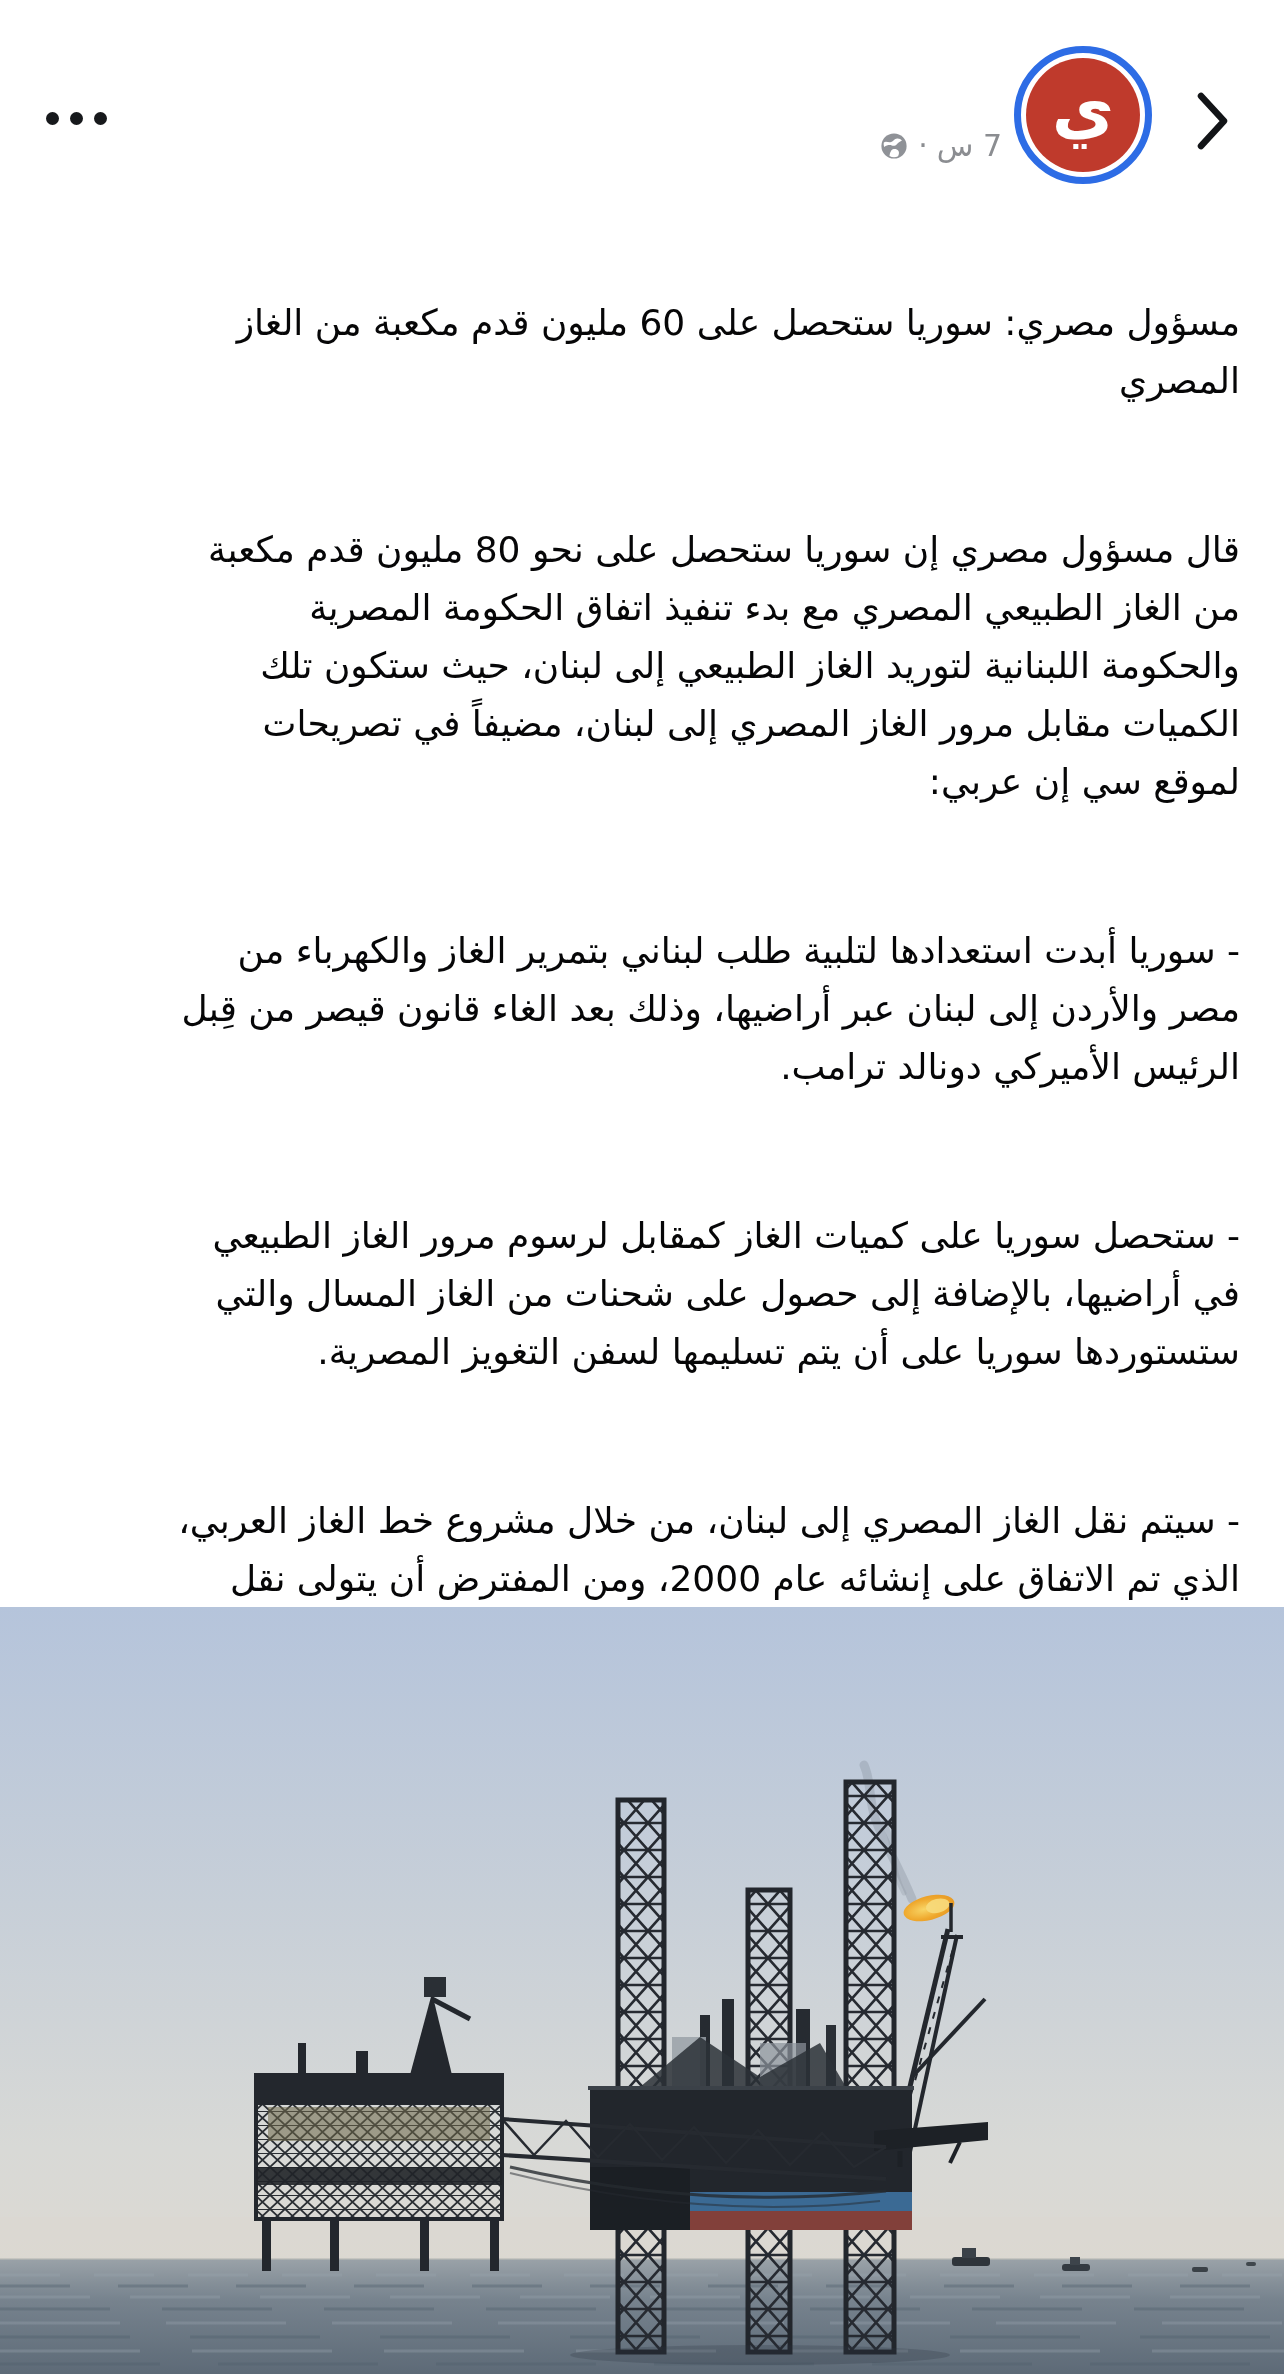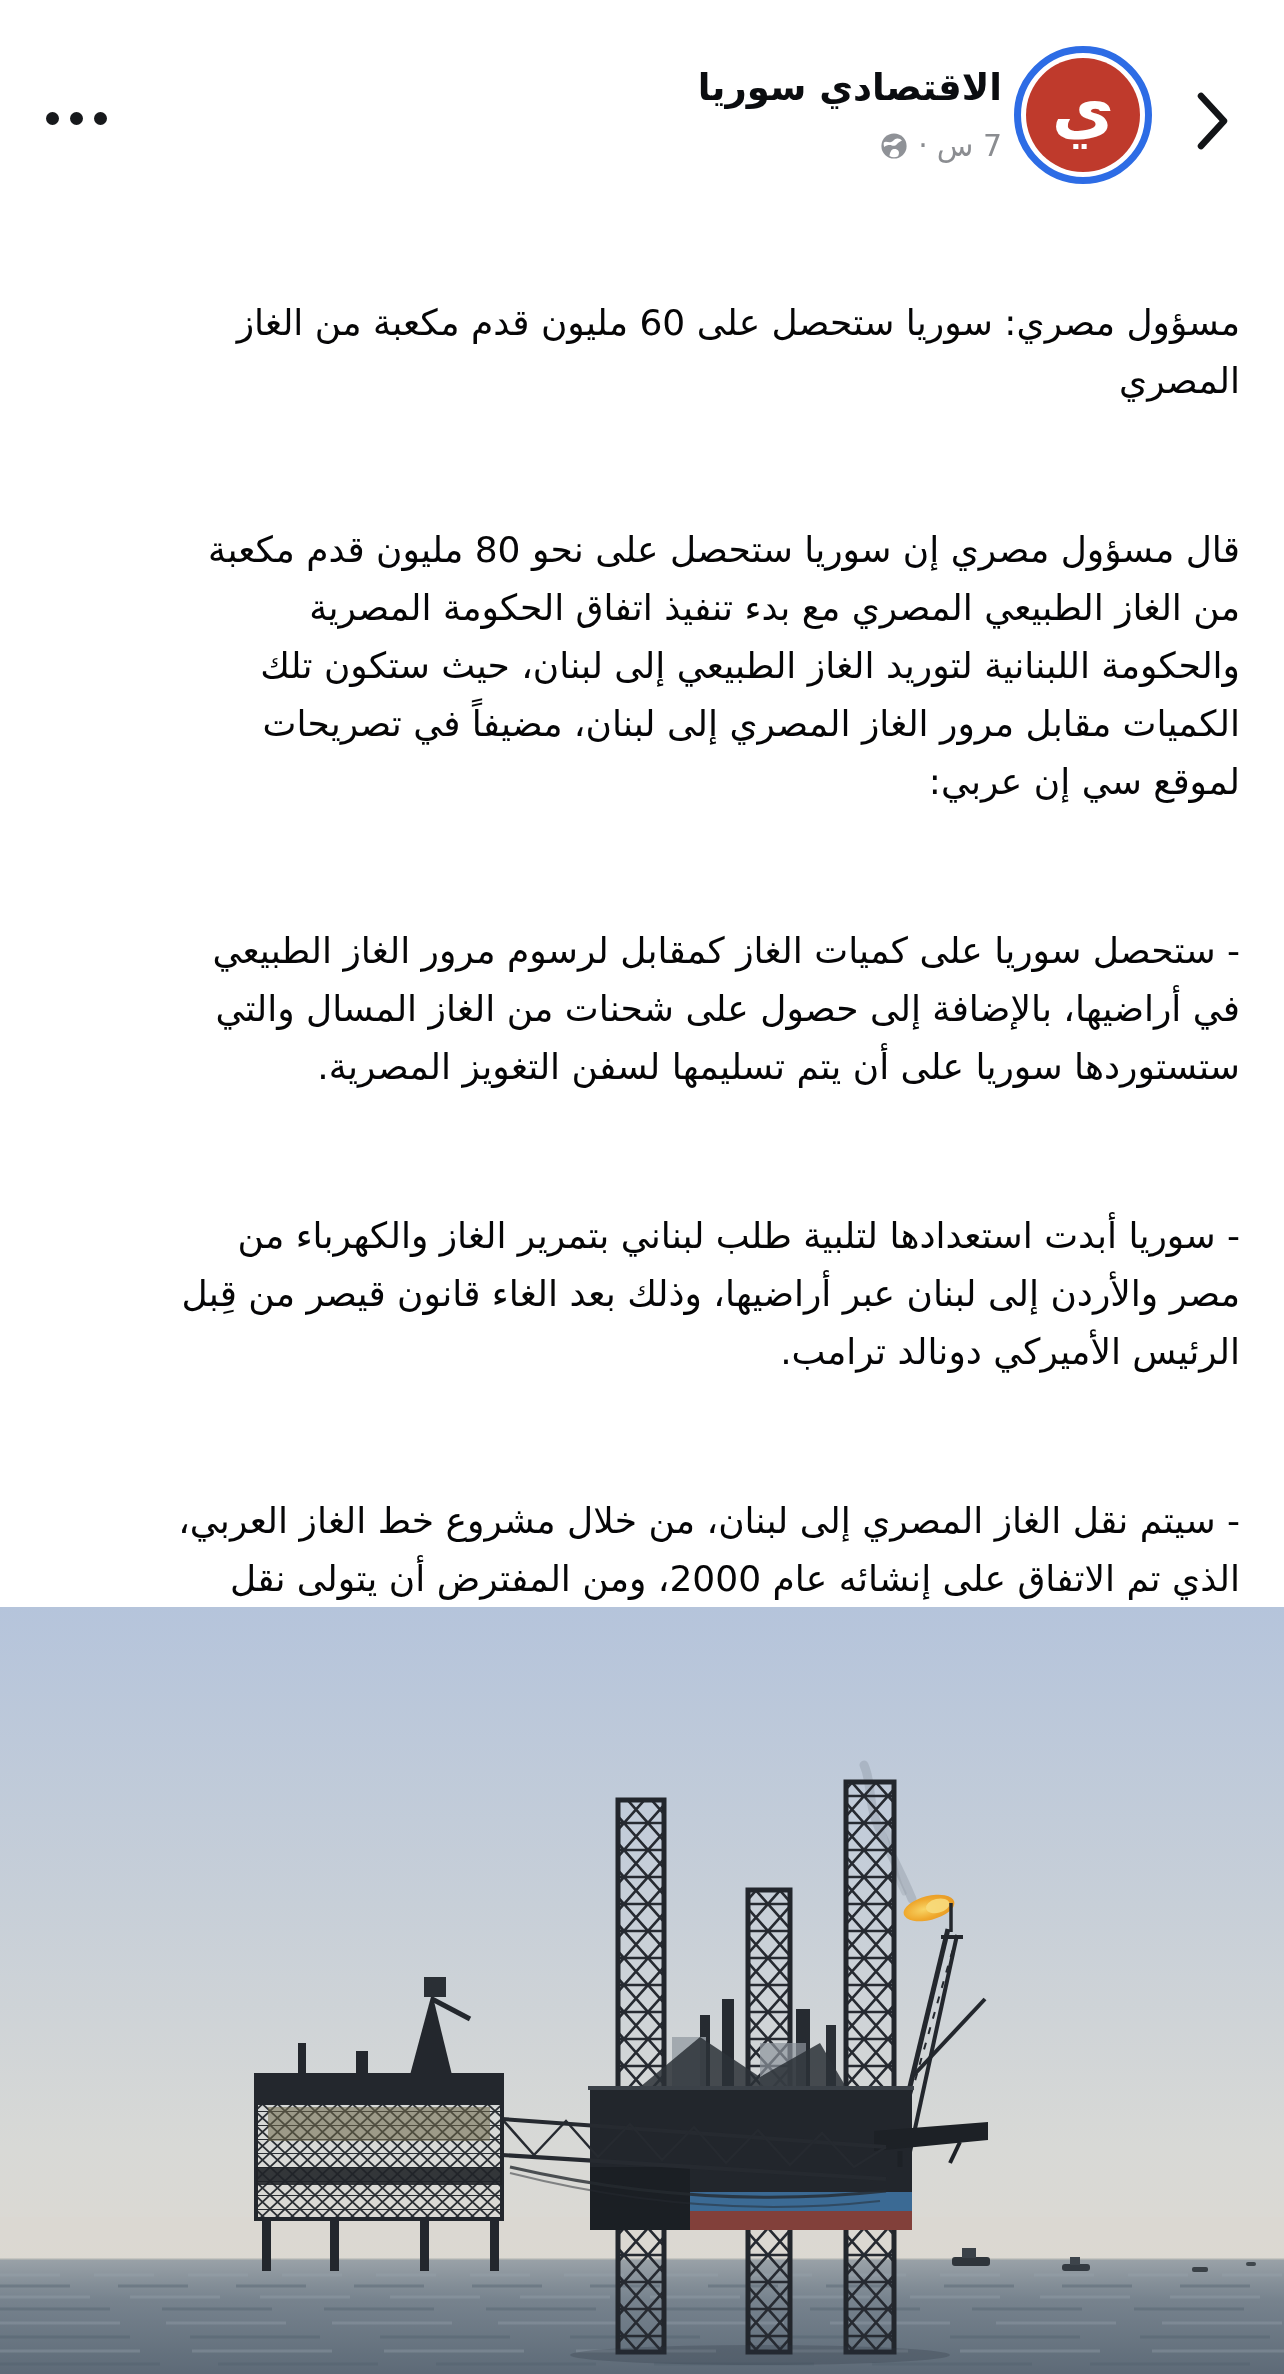--- a/index.html
+++ b/index.html
@@ -52,21 +52,20 @@
       <polyline points="5,4 28,29 5,54" fill="none" stroke="#121417" stroke-width="6.5" stroke-linecap="round" stroke-linejoin="round"></polyline>
     </svg>
   </div>
 
   <div class="avatar">
     <div class="avatar-inner">
       <span class="avatar-letter">ي</span>
     </div>
   </div>
 
-  <div class="page-name">الاقتصادي سوريا</div>
 
   <div class="meta-row">
     <span>7 س</span>
     <span class="meta-dot">·</span>
     <svg width="30" height="30" viewBox="0 0 20 20">
       <circle cx="10" cy="10" r="8.4" fill="#8f9297"></circle>
       <path d="M3.2 7.6c1.6-1 3.1.3 4.8-.2 1.7-.5 2.2-2.3 4.1-2.4 1.4-.1 2.4.5 3.2 1.4-1 .8-2.4 1.2-3.4 2.4-.9 1.1-2.3 1.3-3.4.8C7.3 9 5 9.4 3.6 10.6 3.1 9.7 3 8.6 3.2 7.6Z" fill="#ffffff"></path>
       <path d="M9.2 12.2c1.3-.6 2.9-.2 3.7 1 .7 1 .5 2.4-.2 3.6-1.8 1-4 .9-5.7-.2.2-1.9.8-3.7 2.2-4.4Z" fill="#ffffff"></path>
     </svg>
   </div>
@@ -79,26 +78,26 @@
 </div>
 
 <div class="post-text">
   <p>مسؤول مصري: سوريا ستحصل على 60 مليون قدم مكعبة من الغاز
 المصري</p>
   <p>قال مسؤول مصري إن سوريا ستحصل على نحو 80 مليون قدم مكعبة
 من الغاز الطبيعي المصري مع بدء تنفيذ اتفاق الحكومة المصرية
 والحكومة اللبنانية لتوريد الغاز الطبيعي إلى لبنان، حيث ستكون تلك
 الكميات مقابل مرور الغاز المصري إلى لبنان، مضيفاً في تصريحات
 لموقع سي إن عربي:</p>
+  <p>- سوريا أبدت استعدادها لتلبية طلب لبناني بتمرير الغاز والكهرباء من
+مصر والأردن إلى لبنان عبر أراضيها، وذلك بعد الغاء قانون قيصر من قِبل
+الرئيس الأميركي دونالد ترامب.</p>
   <p>- ستحصل سوريا على كميات الغاز كمقابل لرسوم مرور الغاز الطبيعي
 في أراضيها، بالإضافة إلى حصول على شحنات من الغاز المسال والتي
 ستستوردها سوريا على أن يتم تسليمها لسفن التغويز المصرية.</p>
-  <p>- سوريا أبدت استعدادها لتلبية طلب لبناني بتمرير الغاز والكهرباء من
-مصر والأردن إلى لبنان عبر أراضيها، وذلك بعد الغاء قانون قيصر من قِبل
-الرئيس الأميركي دونالد ترامب.</p>
   <p>- سيتم نقل الغاز المصري إلى لبنان، من خلال مشروع خط الغاز العربي،
 الذي تم الاتفاق على إنشائه عام 2000، ومن المفترض أن يتولى نقل
 الغاز المصري إلى دول المشرق العربي، ومنها إلى أوروبا بطول 1200
 كيلومتر، حيث شهد عام 2003، تدشين المقطع الأول من الخط، الذي
 يربط مدينة العريش المصرية بالعقبة الأردنية، بينما في عام 2008 تم
 الانتهاء من استكمال مسار الخط داخل الأراضي السورية وصولاً إلى
 طرابلس في لبنان.</p>
 </div>
 
 <div class="photo">

